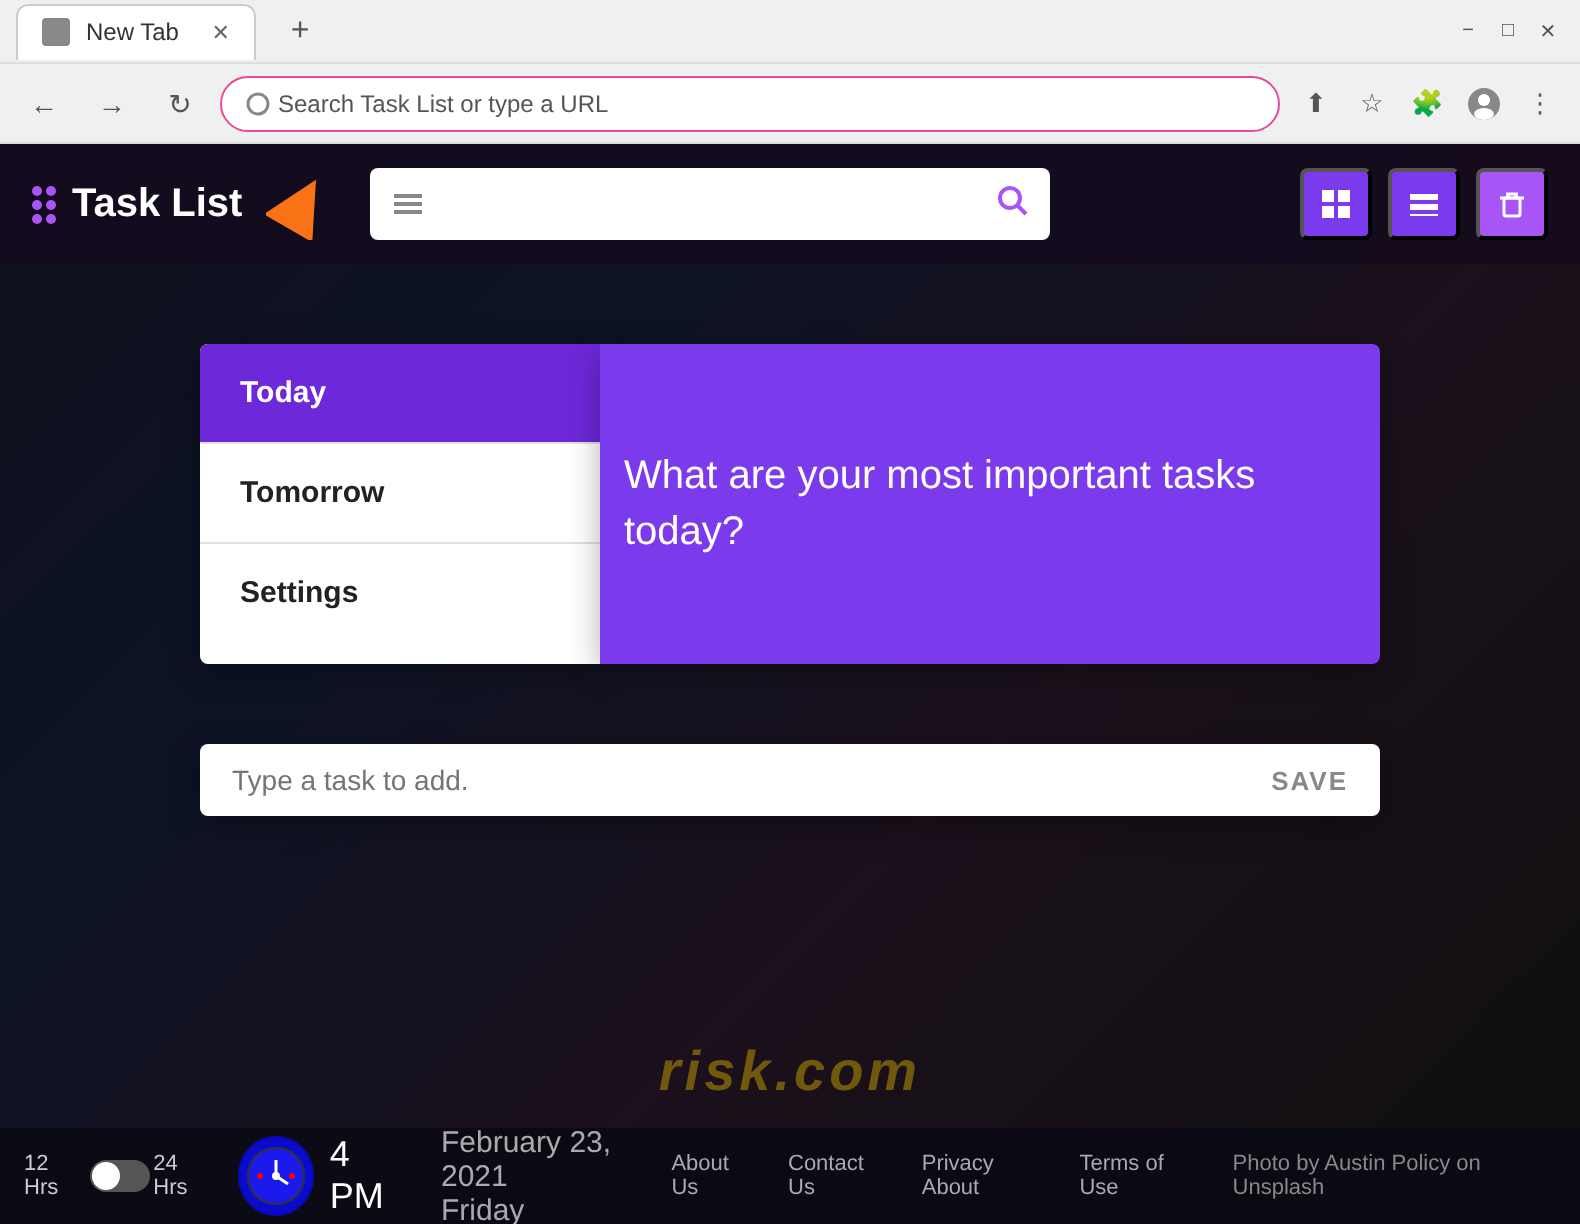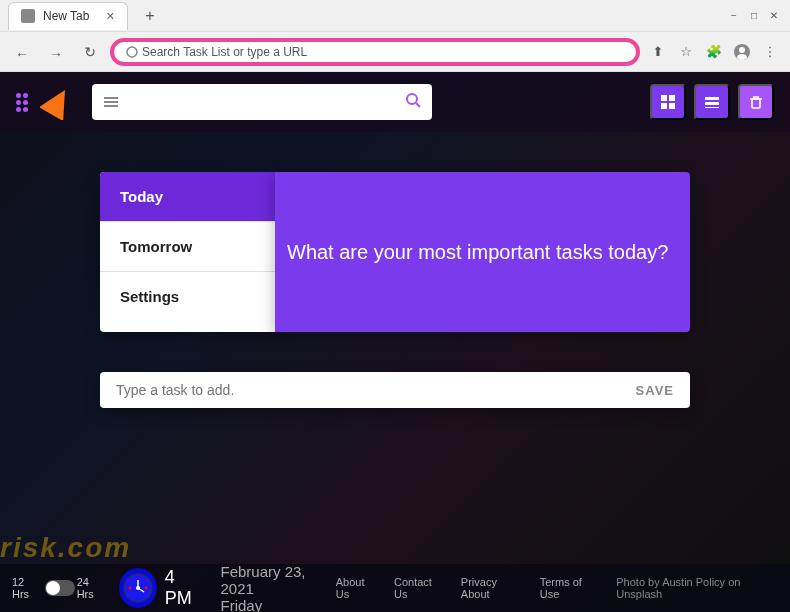--- a/index.html
+++ b/index.html
@@ -21,21 +21,21 @@
     }
     .tab-close { margin-left: auto; font-size: 11px; color: #666; cursor: pointer; }
     .tab-new { height: 28px; width: 28px; display: flex; align-items: center; justify-content: center; font-size: 16px; color: #555; cursor: pointer; }
 
     .nav-bar {
       height: 40px; background: #f0f0f0; display: flex; align-items: center;
       padding: 0 8px; gap: 6px; border-bottom: 1px solid #ddd;
     }
     .nav-btn { width: 28px; height: 28px; display: flex; align-items: center; justify-content: center; color: #555; font-size: 14px; cursor: pointer; border-radius: 50%; }
     .address-bar {
-      flex: 1; height: 28px; background: white; border: 4px solid #ec4899; border-radius: 14px;
+      flex: 1; height: 28px; background: white; border: 1px solid #ec4899; border-radius: 14px;
       padding: 0 12px; font-size: 12px; color: #333; display: flex; align-items: center;
     }
     .address-text { flex: 1; font-size: 12px; color: #555; }
     .nav-icons { display: flex; gap: 4px; }
     .nav-icon { width: 24px; height: 24px; display: flex; align-items: center; justify-content: center; font-size: 13px; color: #555; cursor: pointer; }
 
     
     .app-content {
       flex: 1; position: relative; overflow: hidden;
       background: #1a1a1a;
@@ -78,21 +78,21 @@
       font-size: 16px; cursor: pointer;
     }
     .action-btn.delete { background: #a855f7; }
 
     
     .main-content {
       position: relative; z-index: 5; padding: 40px 100px; display: flex; gap: 0;
     }
 
     .sidebar-menu {
-      width: 175px; background: white; border-radius: 4px 0 0 4px; overflow: hidden;
+      width: 200px; background: white; border-radius: 4px 0 0 4px; overflow: hidden;
       box-shadow: 0 4px 16px rgba(0,0,0,0.3);
     }
     .menu-item {
       padding: 16px 20px; font-size: 15px; font-weight: 600; color: #222;
       cursor: pointer; border-bottom: 1px solid #e0e0e0;
     }
     .menu-item.active { background: #6d28d9; color: white; }
     .menu-item:last-child { border-bottom: none; }
 
     .task-panel {
@@ -140,22 +140,22 @@
     .time-display { font-size: 18px; color: white; font-weight: 300; padding-left: 8px; }
     .date-display { font-size: 15px; color: #aaa; padding-left: 8px; }
     .bottom-right {
       margin-left: auto; display: flex; align-items: center; gap: 16px; padding-right: 12px;
     }
     .bottom-link { font-size: 11px; color: #aaa; cursor: pointer; }
     .photo-credit { font-size: 11px; color: #888; }
 
     
     .watermark {
-      position: absolute; bottom: 48px; left: 0; right: 0; z-index: 15;
-      display: flex; align-items: center; 
+      position: absolute; bottom: 60px; left: 0; right: 0; z-index: 15;
+      display: flex; align-items: center; justify-content: center;
       pointer-events: none;
     }
     .watermark-text {
       font-size: 28px; font-weight: 900; color: rgba(200,160,0,0.5);
       font-style: italic; letter-spacing: 2px;
     }
   </style>
 </head>
 <body>
 
@@ -215,20 +215,21 @@
           </div>
           <div class="logo-dot-row">
             <div class="logo-dot"></div>
             <div class="logo-dot"></div>
           </div>
           <div class="logo-dot-row">
             <div class="logo-dot"></div>
             <div class="logo-dot"></div>
           </div>
         </div>
+        <span class="logo-text">Task List</span>
 
         <svg width="36" height="36" viewBox="0 0 36 36" style="margin-left:4px">
           <polygon points="4,32 18,4 32,32" fill="#f97316" transform="rotate(30,18,18)"></polygon>
         </svg>
       </div>
 
       <div class="search-bar">
         <svg width="18" height="18" viewBox="0 0 18 18">
           <rect x="2" y="4" width="14" height="2" fill="#888"></rect>
           <rect x="2" y="8" width="14" height="2" fill="#888"></rect>

